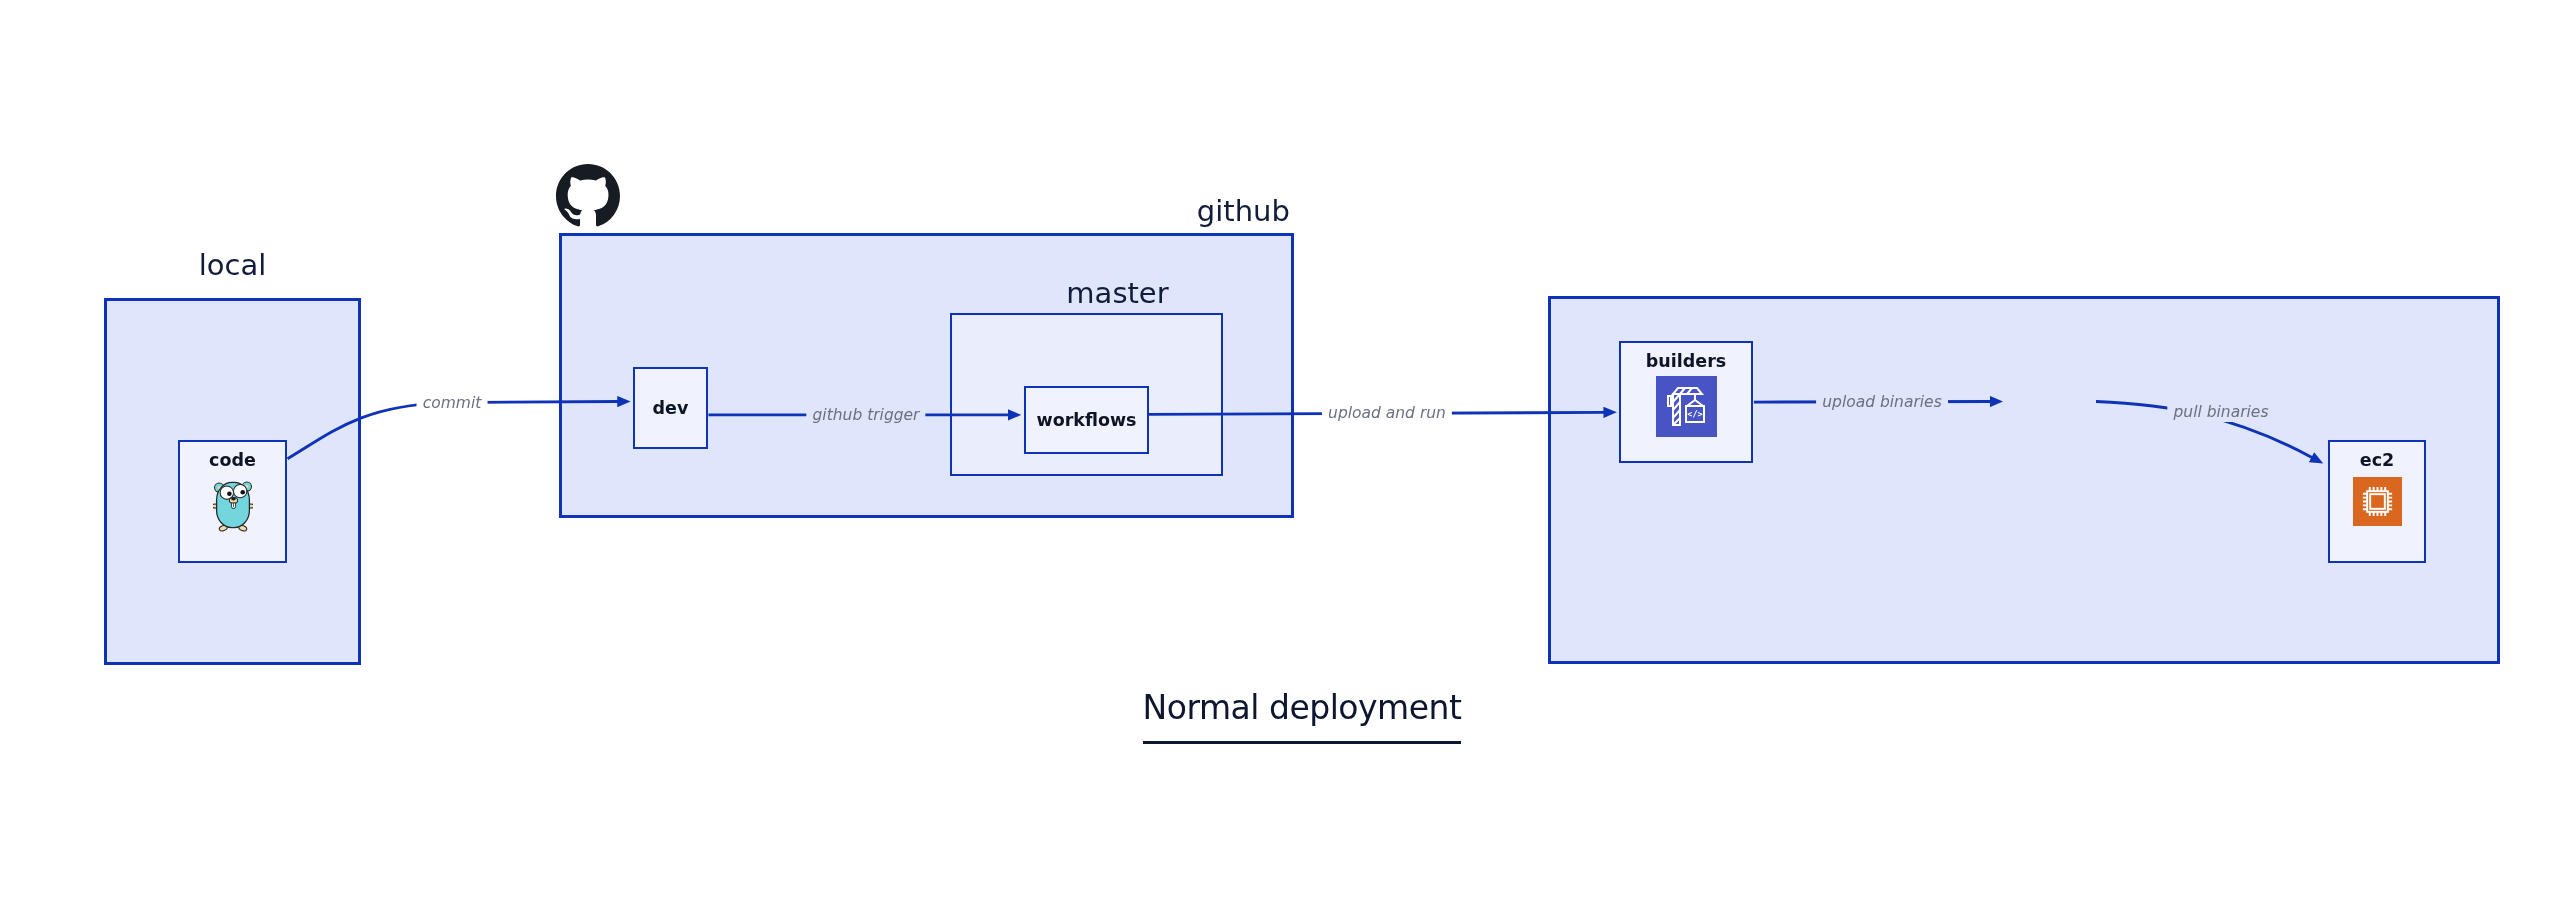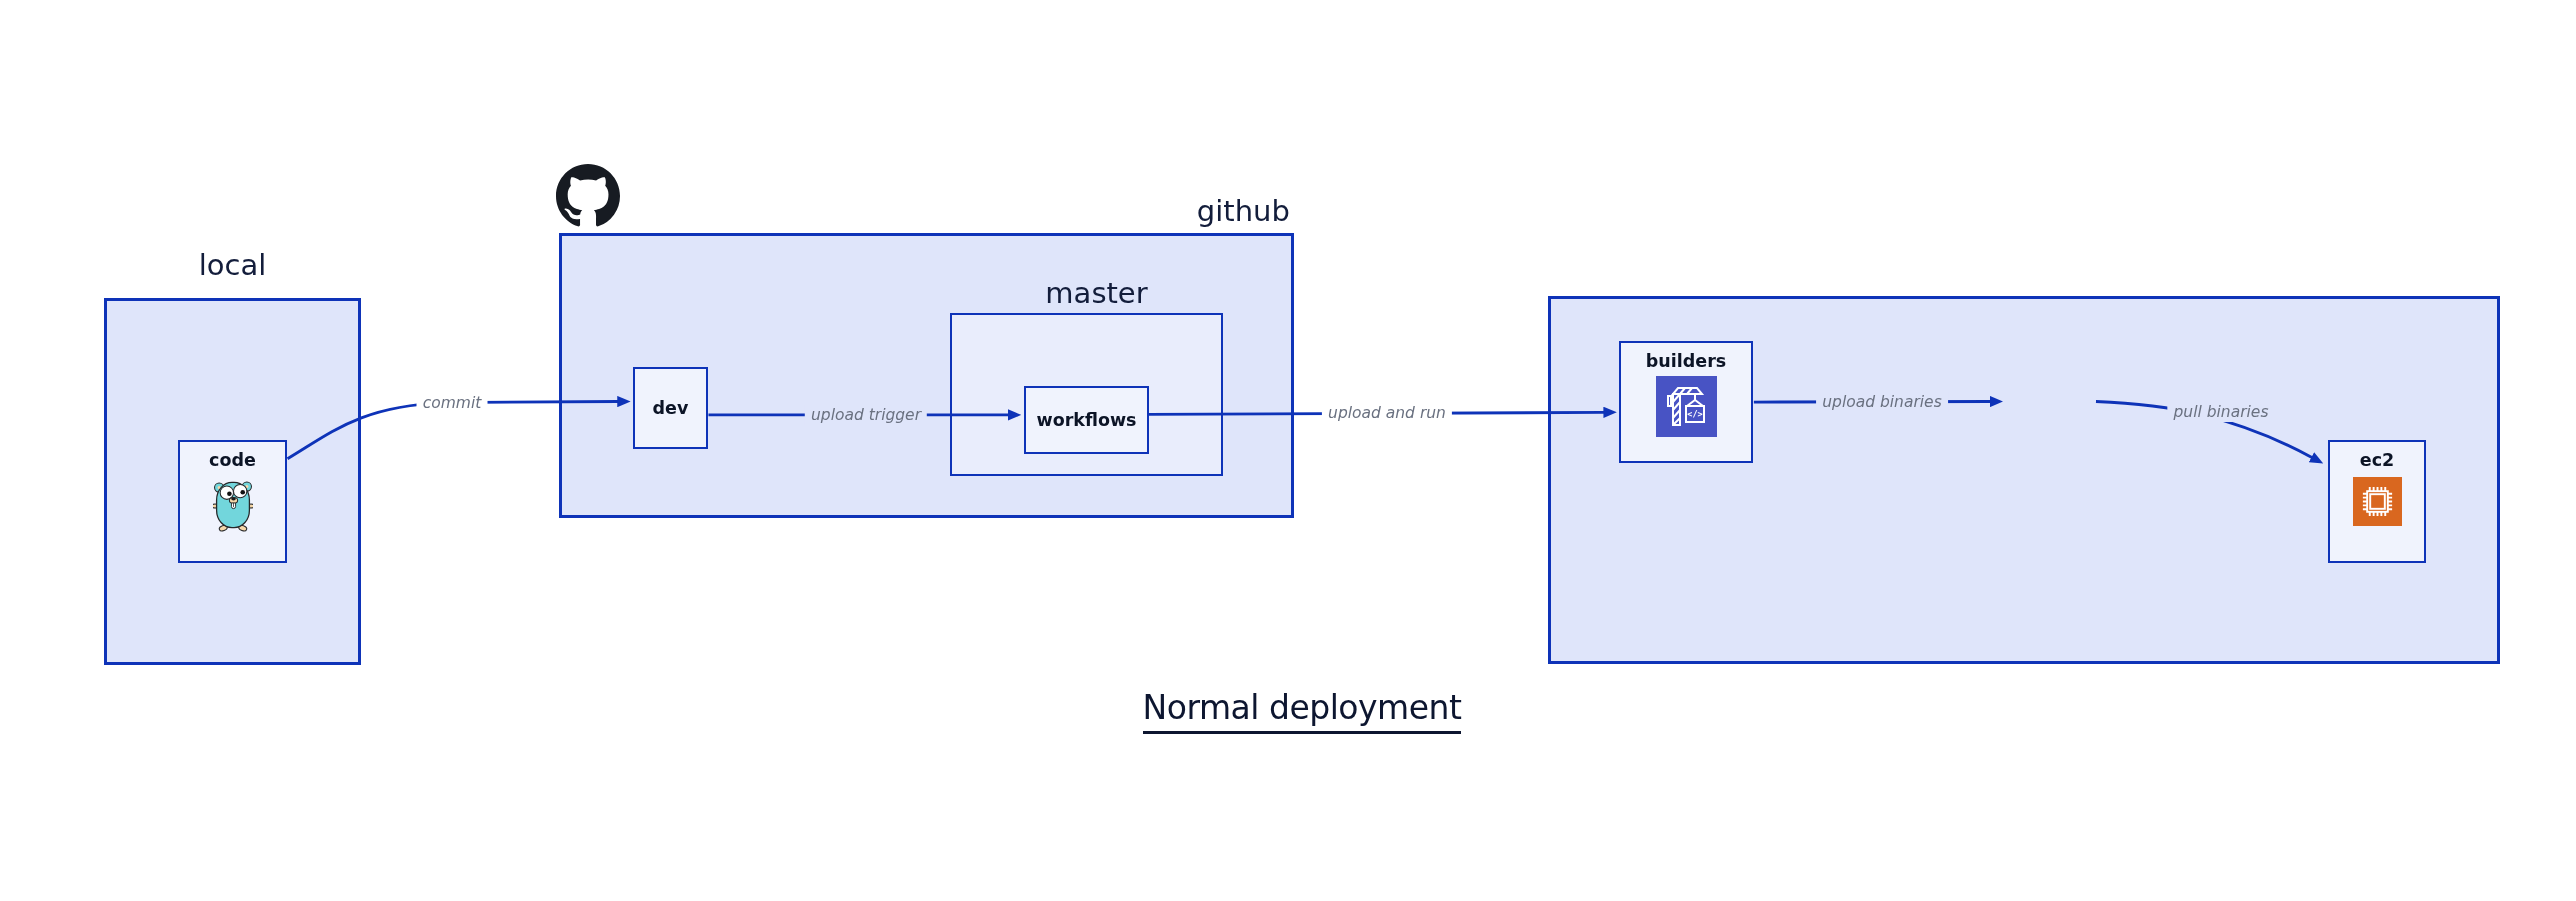--- a/index.html
+++ b/index.html
@@ -33,40 +33,40 @@
   svg.edges{position:absolute;left:0;top:0;pointer-events:none}
   .edge-label{position:absolute;transform:translate(-50%,-50%);
               font-size:15.5px;font-style:italic;color:var(--edge-gray);
               padding:1px 6.2px;white-space:nowrap}
   .bg-white{background:#fff}
   .bg-fill{background:var(--container-fill)}
 
   
   .diagram-title{position:absolute;left:0;right:0;top:688px;text-align:center}
   .diagram-title span{display:inline-block;font-size:33px;color:#0d1630;
-                      border-bottom:3.6px solid #0d1630;padding-bottom:4px;letter-spacing:-0.5px}
+                      border-bottom:3.6px solid #0d1630;padding-bottom:14px;letter-spacing:-0.5px}
 
   .octocat{position:absolute;left:556px;top:164px;width:64px;height:64px}
 </style>
 </head>
 <body>
 
 <div class="canvas">
 
   <div class="container-label" style="left:104px;width:257px;top:248px">local</div>
   <div class="container-box" style="left:104px;top:298px;width:257px;height:367px"></div>
 
   <div class="container-label" style="left:984px;width:311px;top:194px;text-align:right;padding-right:5.2px">github</div>
   <div class="container-box" style="left:559px;top:233px;width:735px;height:285px"></div>
 
   <svg class="octocat" viewBox="0 0 16 16">
     <path fill="#171b22" d="M8 0C3.58 0 0 3.58 0 8c0 3.54 2.29 6.53 5.47 7.59.4.07.55-.17.55-.38 0-.19-.01-.82-.01-1.49-2.01.37-2.53-.49-2.69-.94-.09-.23-.48-.94-.82-1.13-.28-.15-.68-.52-.01-.53.63-.01 1.08.58 1.23.82.72 1.21 1.87.87 2.33.66.07-.52.28-.87.51-1.07-1.78-.2-3.64-.89-3.64-3.95 0-.87.31-1.59.82-2.15-.08-.2-.36-1.02.08-2.12 0 0 .67-.21 2.2.82.64-.18 1.32-.27 2-.27s1.36.09 2 .27c1.53-1.04 2.2-.82 2.2-.82.44 1.1.16 1.92.08 2.12.51.56.82 1.27.82 2.15 0 3.07-1.87 3.75-3.65 3.95.29.25.54.73.54 1.48 0 1.07-.01 1.93-.01 2.2 0 .21.15.46.55.38A8.01 8.01 0 0 0 16 8c0-4.42-3.58-8-8-8z"></path>
   </svg>
 
-  <div class="container-label" style="left:960px;width:273px;top:276px">master</div>
+  <div class="container-label" style="left:981px;width:273px;top:276px">master</div>
   <div class="nested-box" style="left:950px;top:313px;width:273px;height:163px"></div>
 
   <div class="container-box" style="left:1548px;top:296px;width:952px;height:368px"></div>
 
   <div class="node top" style="left:178px;top:440px;width:109px;height:123px">
     <div class="node-label">code</div>
     <svg width="40" height="56" viewBox="0 0 78 108" style="margin-top:5.2px">
       <circle cx="12" cy="22" r="9" fill="#72d6dc" stroke="#26282a" stroke-width="2"></circle>
       <circle cx="66" cy="20" r="9" fill="#72d6dc" stroke="#26282a" stroke-width="2"></circle>
       <circle cx="12" cy="22" r="3" fill="#f6d7a9"></circle>
@@ -140,21 +140,21 @@
     <g stroke="#0e33b8" stroke-width="5.5" fill="none">
       <path d="M 558 890 C 645 838, 700 788, 862 781 L 1200 779" marker-end="url(#arrow)"></path>
       <path d="M 1375 805 L 1958 805" marker-end="url(#arrow)"></path>
       <path d="M 2230 804 L 3114 800" marker-end="url(#arrow)"></path>
       <path d="M 3404 780 L 3864 779" marker-end="url(#arrow)"></path>
       <path d="M 4068 779 C 4210 784, 4340 808, 4488 888" marker-end="url(#arrow)"></path>
     </g>
   </svg>
 
   <div class="edge-label bg-white" style="left:452px;top:403px">commit</div>
-  <div class="edge-label bg-fill" style="left:866px;top:415px">upload trigger</div>
+  <div class="edge-label bg-fill" style="left:866px;top:415px">github trigger</div>
   <div class="edge-label bg-white" style="left:1387px;top:413px">upload and run</div>
   <div class="edge-label bg-fill" style="left:1882px;top:402px">upload binaries</div>
   <div class="edge-label bg-fill" style="left:2221px;top:412px">pull binaries</div>
 
   <div class="diagram-title">
     <span>Normal deployment</span>
   </div>
 
 </div>
 

